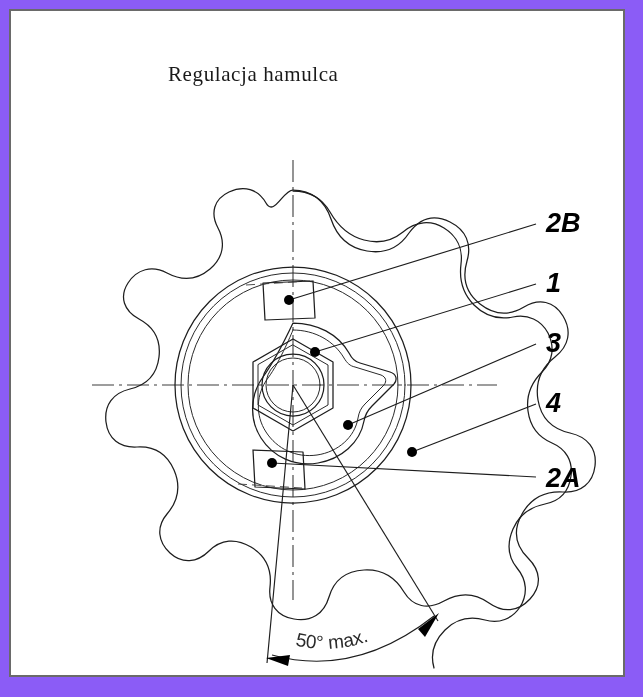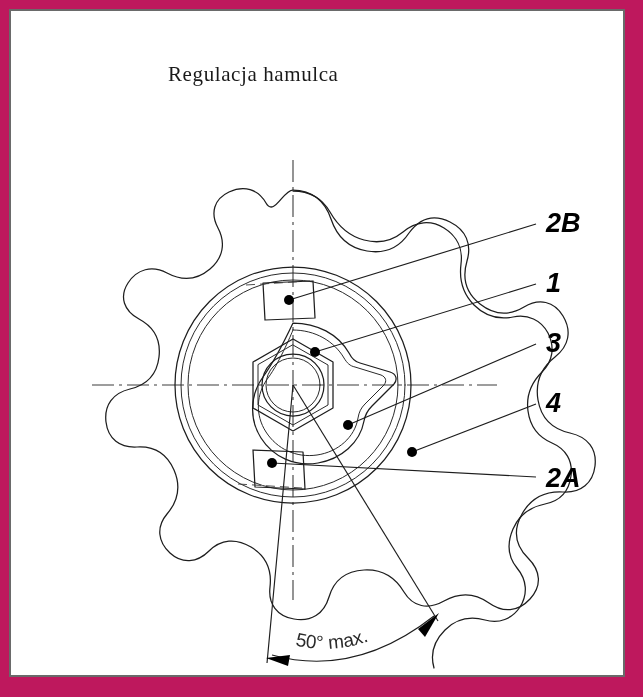--- a/index.html
+++ b/index.html
@@ -11,21 +11,21 @@
   body {
     width: 643px;
     height: 697px;
     overflow: hidden;
     font-family: "Liberation Sans", sans-serif;
   }
   #figure-root {
     position: relative;
     width: 643px;
     height: 697px;
-    background: #be185d;
+    background: #8b5cf6;
   }
   #drawing-frame {
     position: absolute;
     left: 9px;
     top: 9px;
     width: 616px;
     height: 668px;
     border: 2px solid #6a6a6a;
     background: #ffffff;
     box-sizing: border-box;

